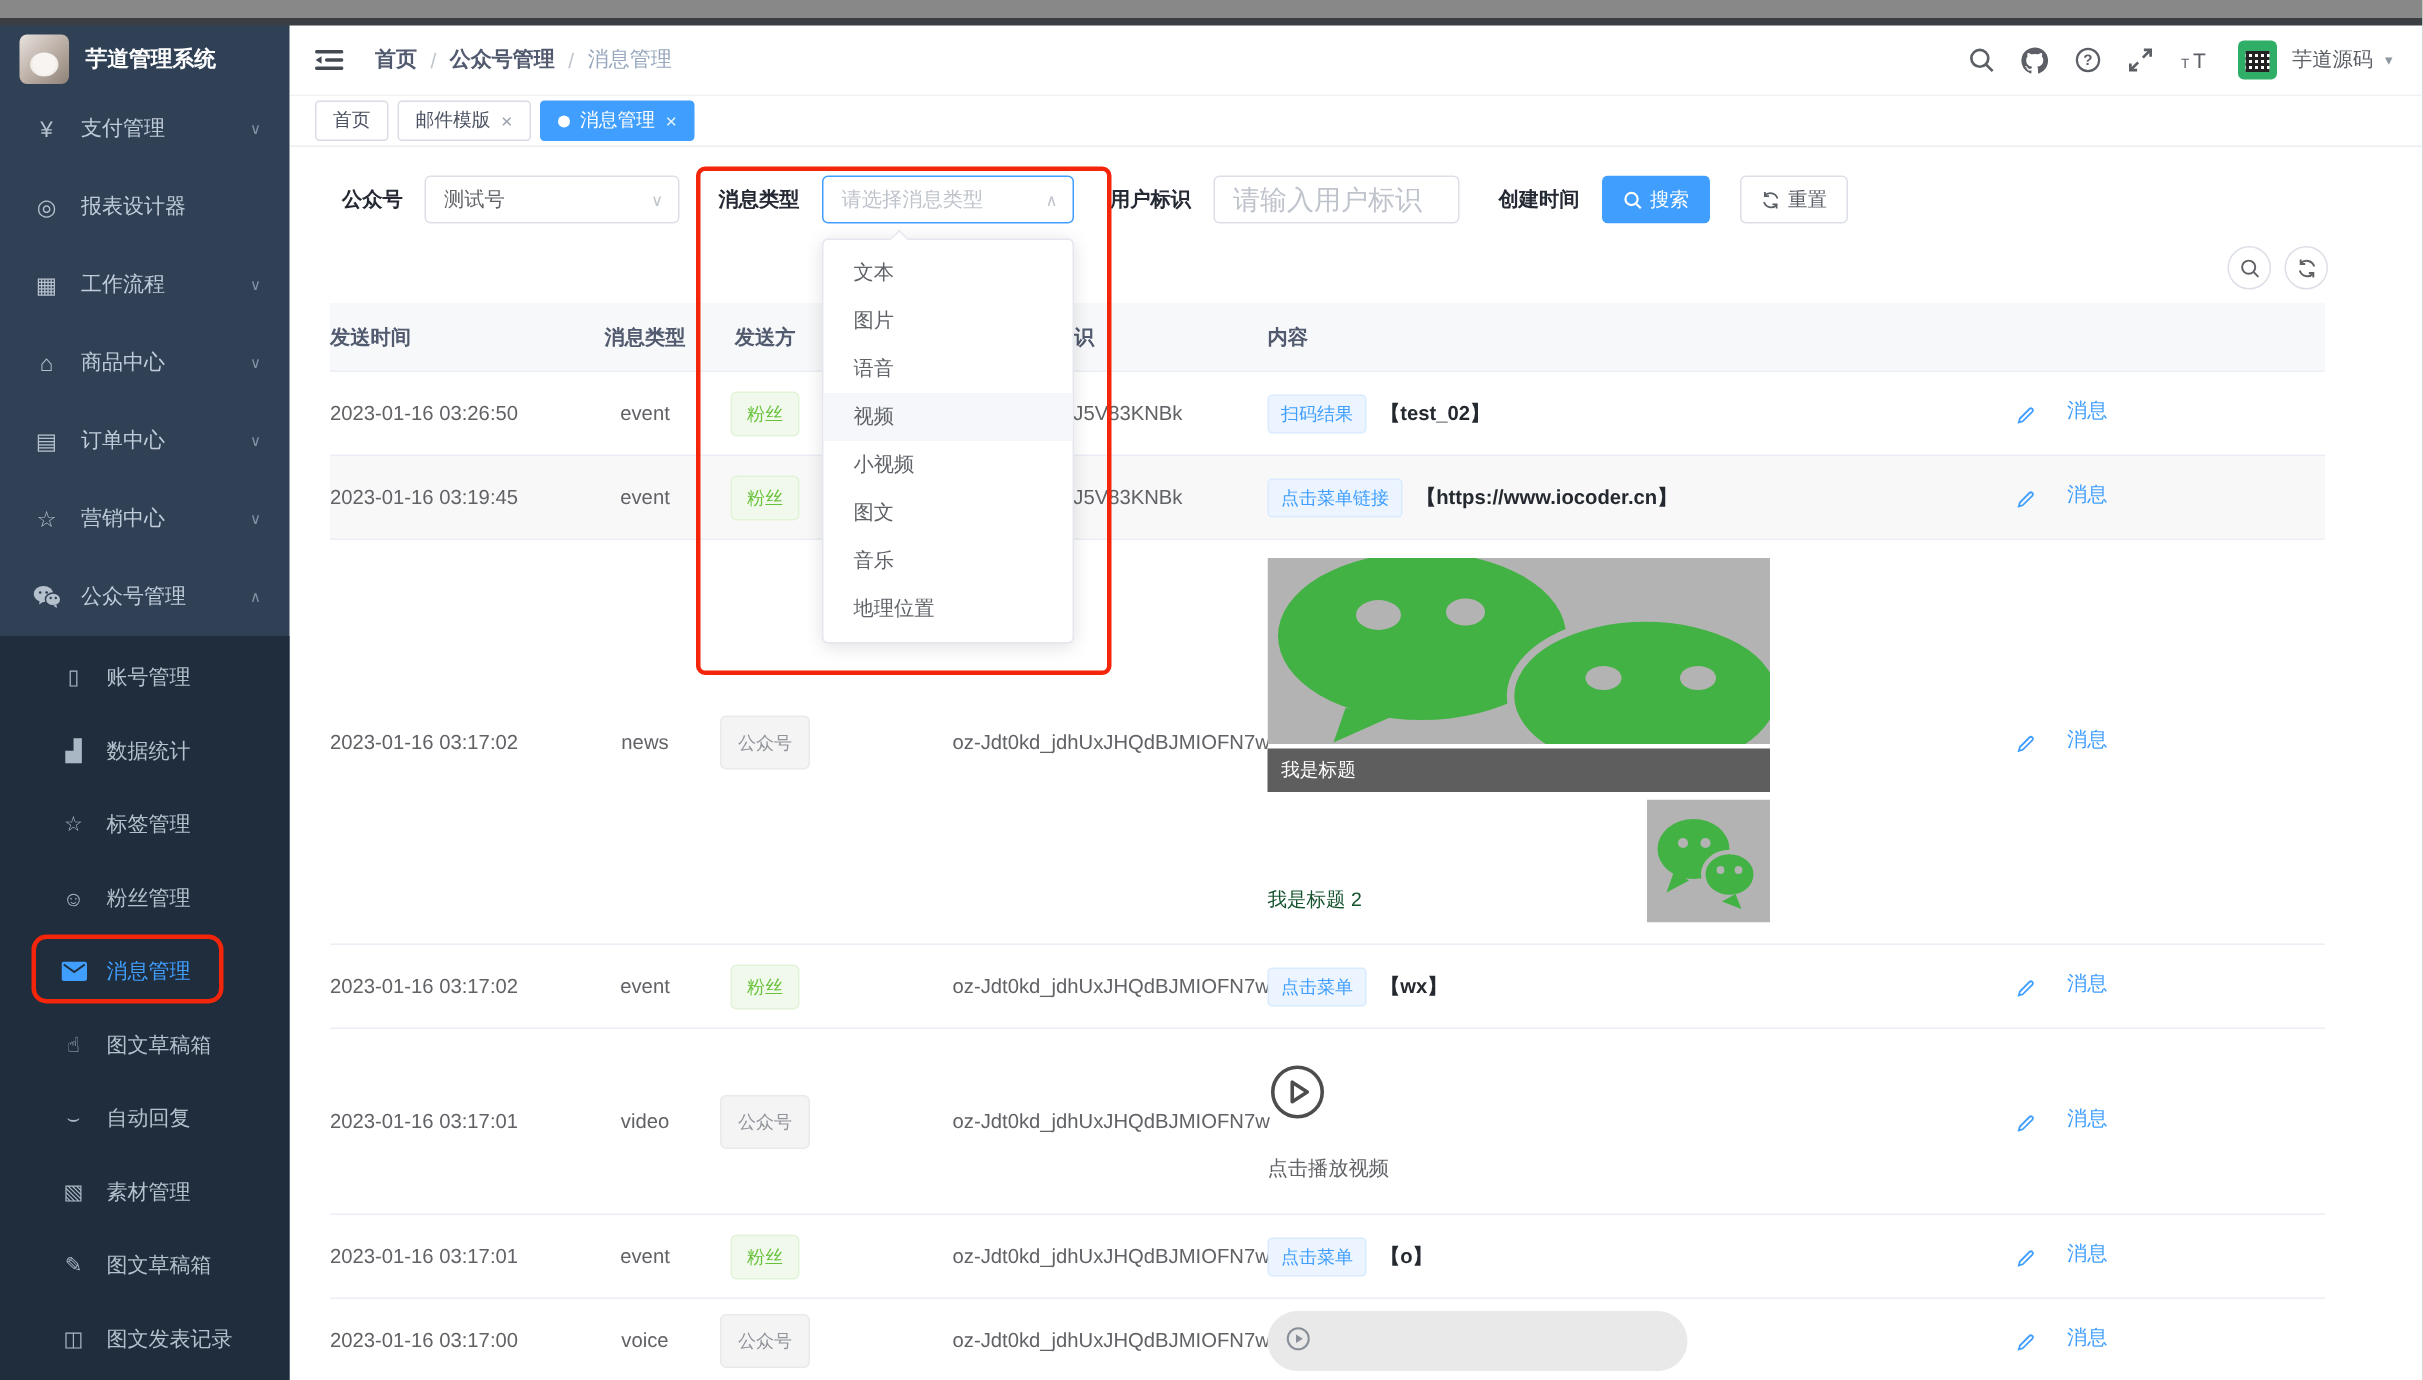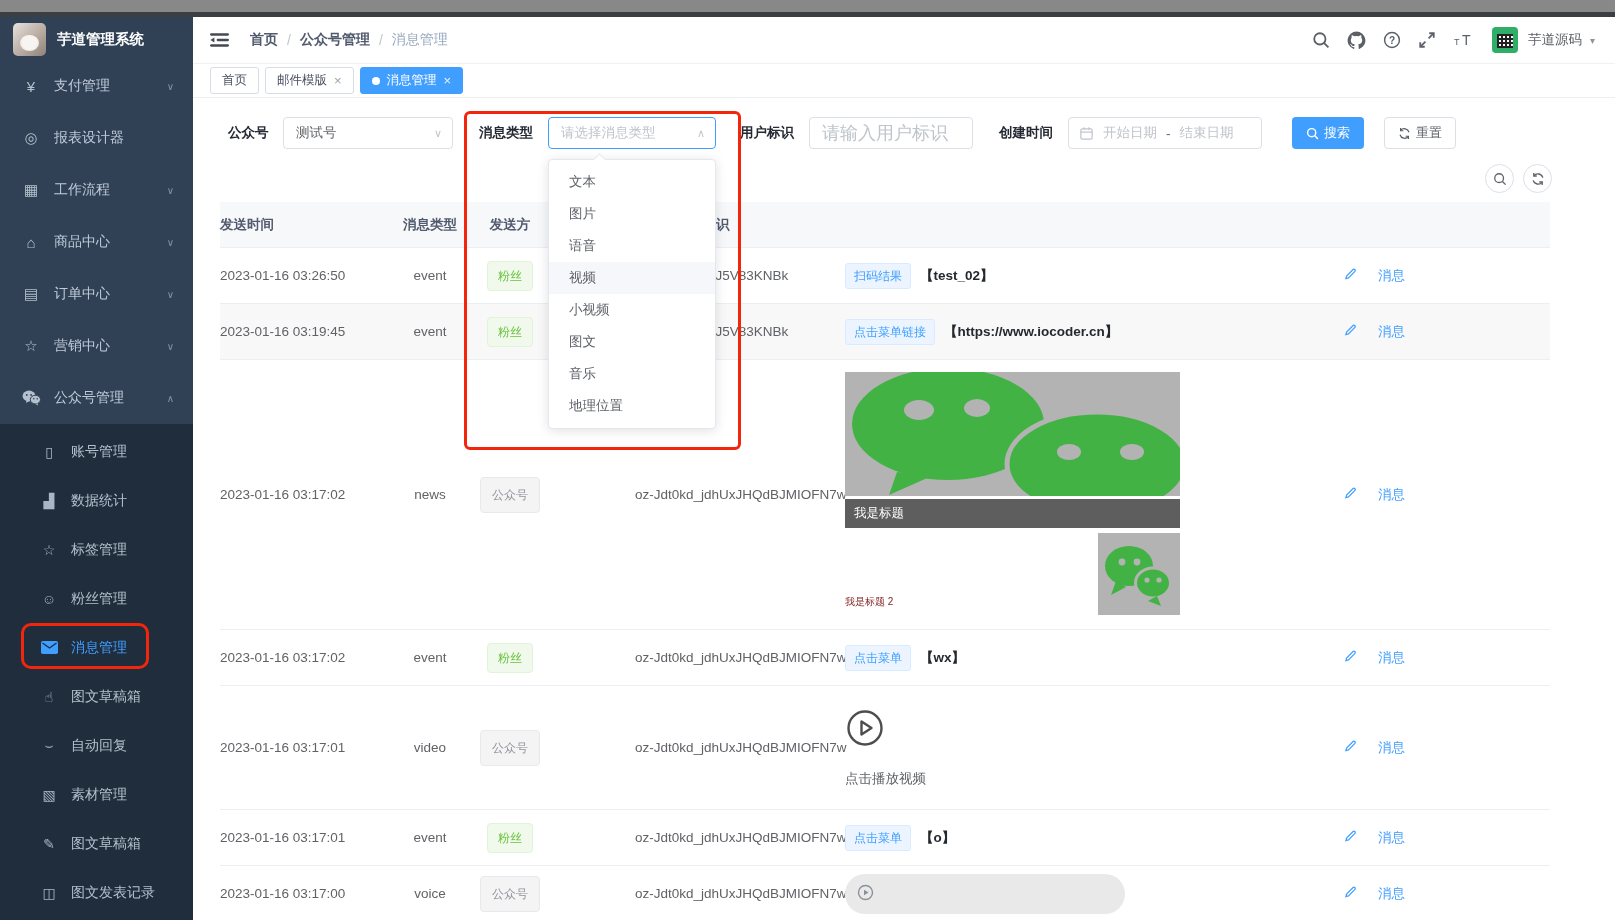--- a/index.html
+++ b/index.html
@@ -97,32 +97,32 @@
   .td-user .uid.clipped{margin-left:148px}
   .thead .td-user{text-align:center}
   .td-content{flex:1;min-width:0}
   .td-action{width:351px;text-align:center}
   .tag{display:inline-block;font-size:12px;line-height:1;padding:6px 8px;border-radius:3px;background:#ecf5ff;
        border:1px solid #d9ecff;color:var(--accent);vertical-align:middle;cursor:default}
   .content-text{font-weight:bold;color:#24292f;margin-left:9px;vertical-align:middle}
   .badge{display:inline-block;font-size:12px;line-height:1;border-radius:4px}
   .badge.fan{padding:8px 10px;background:#f0f9eb;border:1px solid #e1f3d8;color:var(--fan-green)}
   .badge.official{padding:11px 11px;background:#f4f4f5;border:1px solid #e9e9eb;color:#909399}
-  .action-link{color:var(--accent);display:inline-flex;align-items:flex-start;gap:21px;cursor:pointer}
+  .action-link{color:var(--accent);display:inline-flex;align-items:flex-end;gap:21px;cursor:pointer}
   .row-video{height:124px}
   .video-box{display:flex;flex-direction:column;align-items:flex-start;padding:15px 0 14px}
   .video-caption{margin-top:19px;color:#606266}
   .voice-pill{width:280px;height:40px;border-radius:20px;background:#e9e9e9;display:flex;align-items:center;padding:0 12px}
   .news-wrap{padding:12px 0 14px}
   .news-card{position:relative;width:335px;height:156px;cursor:pointer}
   .news-card svg,.news-thumb svg{display:block}
   .news-title{position:absolute;left:0;right:0;bottom:0;height:29px;line-height:29px;background:rgba(40,40,40,.75);
     color:#fff;font-size:12.5px;padding:0 9px}
   .news-sub{width:335px;height:82px;margin-top:5px;display:flex;justify-content:space-between;cursor:pointer}
-  .news-sub-title{align-self:flex-end;font-size:10px;color:#7f1d1d;padding-bottom:6px}
+  .news-sub-title{align-self:flex-end;font-size:13px;color:#14532d;padding-bottom:6px}
   .row-partial{border-bottom:none;align-items:flex-start;height:44px;overflow:hidden}
   .row-partial .sliver{height:18px;overflow:hidden;display:block;padding-top:9px}
 
   
   .dropdown{position:absolute;left:548px;top:147px;width:168px;background:#fff;border:1px solid #e4e7ed;
     border-radius:4px;box-shadow:0 2px 12px rgba(0,0,0,.12);z-index:50;padding:6px 0}
   .dropdown .arrow{position:absolute;top:-5.5px;left:46px;width:9px;height:9px;background:#fff;
     border-left:1px solid #e4e7ed;border-top:1px solid #e4e7ed;transform:rotate(45deg)}
   .dd-option{height:32px;line-height:32px;padding-left:20px;font-size:13.5px;color:#5f6368;cursor:pointer}
   .dd-option.hover{background:#f5f7fa}
@@ -320,33 +320,20 @@
           <span class="chev">∨</span>
         </div>
         <span class="f-label" style="width:58px">消息类型</span>
         <div class="select sel-type">
           <span class="ph">请选择消息类型</span>
           <span class="chev">∧</span>
         </div>
         <span class="f-label" style="width:58px">用户标识</span>
         <input class="text-input" placeholder="请输入用户标识" style="">
         <span class="f-label" style="width:58px">创建时间</span>
-        <div class="date-input">
-          <span class="cal">
-            <svg width="15" height="15" viewBox="0 0 16 16" fill="none" stroke="currentColor" stroke-width="1.3">
-                <rect x="2" y="3" width="12" height="11" rx="1.5"></rect>
-                <line x1="2" y1="6.5" x2="14" y2="6.5"></line>
-                <line x1="5.5" y1="1.3" x2="5.5" y2="4"></line>
-                <line x1="10.5" y1="1.3" x2="10.5" y2="4"></line>
-              </svg>
-          </span>
-          <span class="ph">开始日期</span>
-          <span class="date-sep">-</span>
-          <span class="ph">结束日期</span>
-        </div>
         <button class="btn btn-search">
           <svg width="13" height="13" viewBox="0 0 16 16" fill="none" stroke="#fff" stroke-width="1.8">
               <circle cx="7" cy="7" r="5"></circle>
               <line x1="10.8" y1="10.8" x2="14.6" y2="14.6"></line>
             </svg>
           <span>搜索</span>
         </button>
         <button class="btn btn-reset">
           <svg width="13" height="13" viewBox="0 0 16 16" fill="none" stroke="currentColor" stroke-width="1.5">
               <path d="M13.5 6.5A6 6 0 0 0 3.2 4.2"></path>
@@ -374,20 +361,21 @@
             </svg>
         </button>
       </div>
 
       <div class="table">
         <div class="tr thead" id="table-head">
             <div class="td td-time">发送时间</div>
             <div class="td td-type">消息类型</div>
             <div class="td td-sender">发送方</div>
             <div class="td td-user">用户标识</div>
+            <div class="td td-content">内容</div>
           </div>
         <div id="table-body">
             <div class="tr">
               <div class="td-time">2023-01-16 03:26:50</div>
               <div class="td-type">event</div>
               <div class="td-sender"><span class="badge fan">粉丝</span></div>
               <div class="td-user"><span class="uid clipped">dJ5V83KNBk</span></div>
               <div class="td-content"><span class="tag">扫码结果</span><span class="content-text">【test_02】</span></div>
               <div class="td-action"><span class="action-link">
                   <span style="display: flex;">

